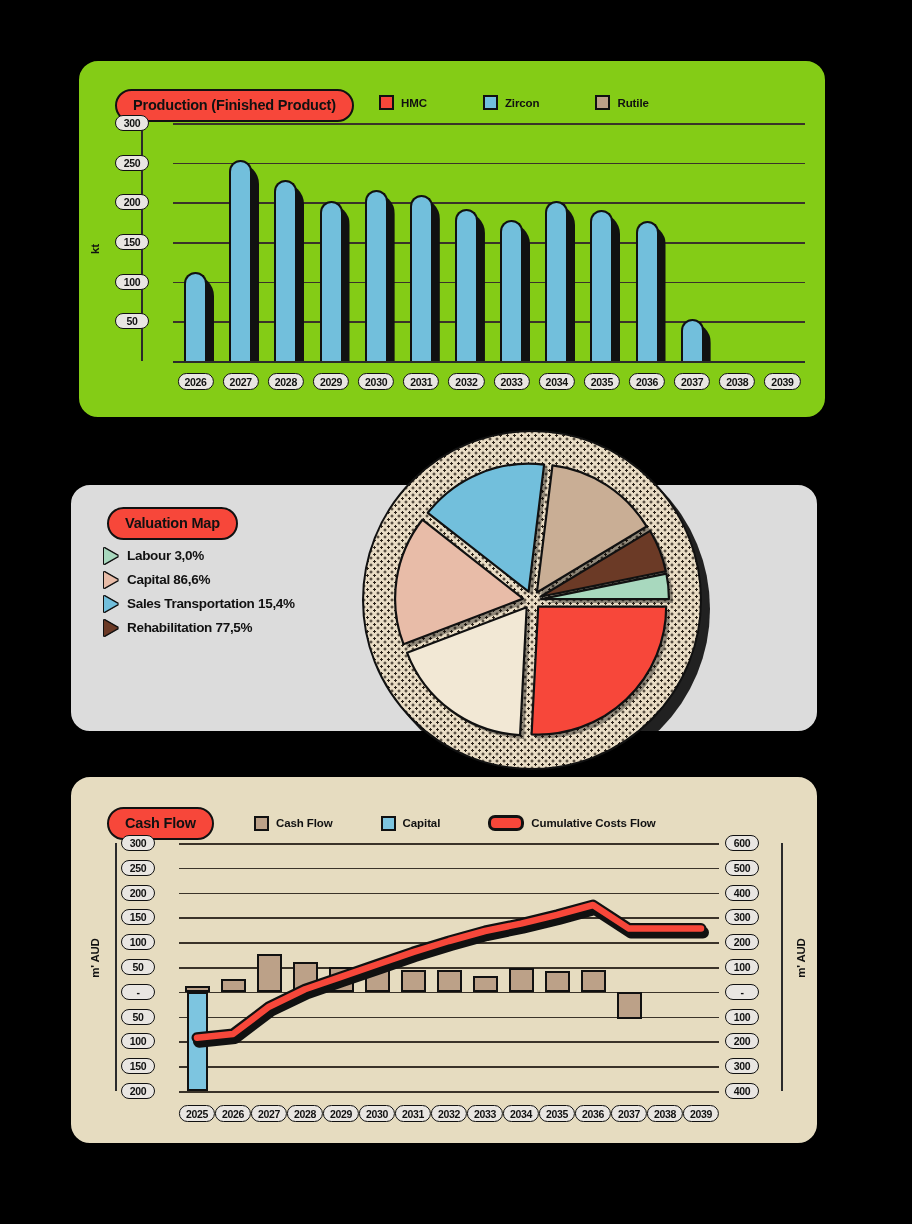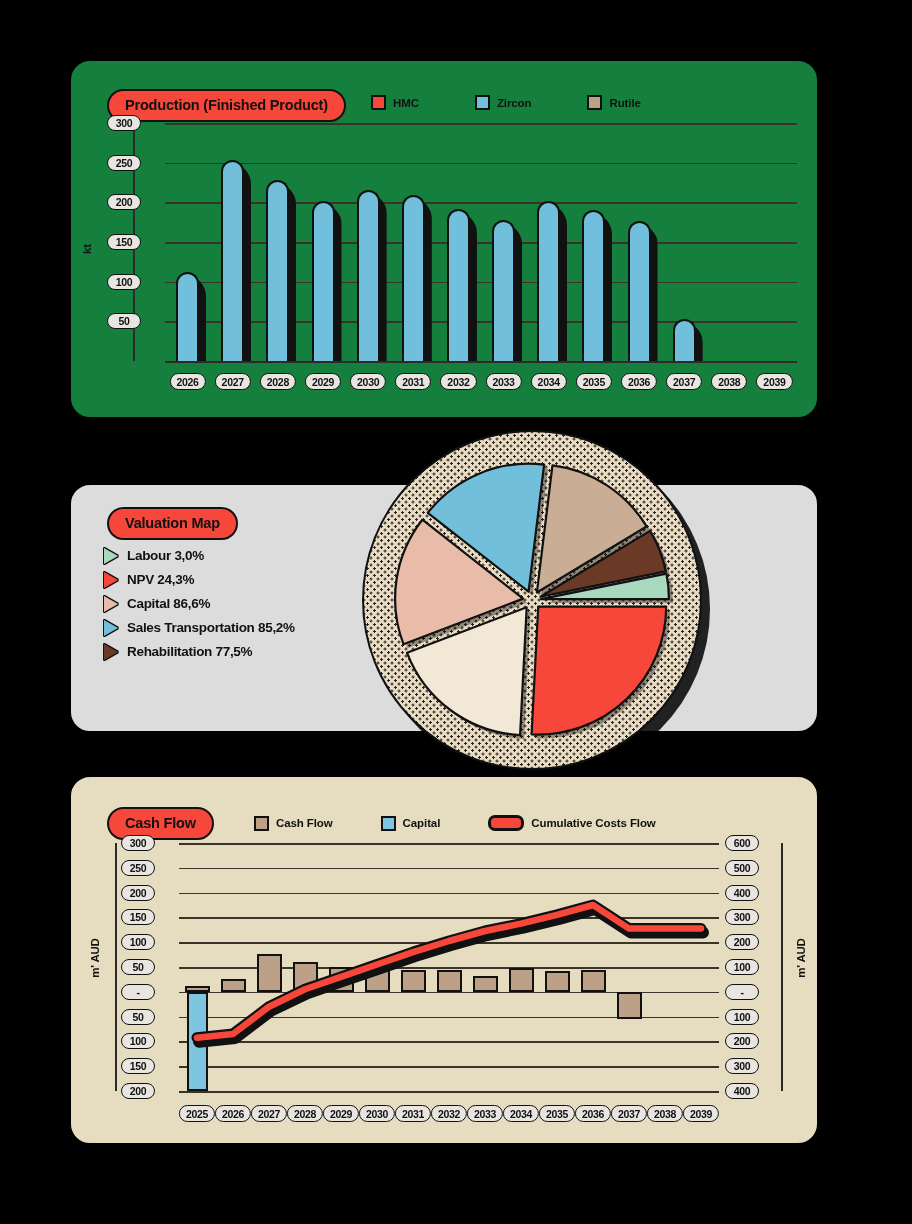--- a/index.html
+++ b/index.html
@@ -11,21 +11,21 @@
   }
   #stage { position: relative; width: 912px; height: 1224px; background: #000; }
 
   
   .panel {
     position: absolute;
     border: 3px solid #000;
     border-radius: 22px;
     box-shadow: 10px 12px 0 #000;
   }
-  #panel-production { left: 68px; top: 58px;  width: 752px; height: 362px; background: #15803d; }
+  #panel-production { left: 76px; top: 58px;  width: 752px; height: 362px; background: #84cc16; }
   #panel-valuation  { left: 68px; top: 482px; width: 752px; height: 252px; background: #DCDCDC; }
   #panel-cashflow   { left: 68px; top: 774px; width: 752px; height: 372px; background: #E6DCC0; }
 
   
   .pill-title {
     display: inline-flex; align-items: center; justify-content: center;
     background: #F7473A; color: #111;
     border: 2.5px solid #111; border-radius: 999px;
     font-weight: 800; font-size: 14.5px; letter-spacing: -0.2px;
     padding: 6px 16px 7px; white-space: nowrap;
@@ -199,30 +199,26 @@
     <div style="position:absolute;left:36px;top:22px;">
       <span class="pill-title">Valuation Map</span>
     </div>
   </section>
   <div id="val-legend">
       <div class="val-row">
         <span class="val-tri" style="border-left-color: rgb(168, 216, 190);"></span>
         <span class="val-label">Labour 3,0%</span>
       </div>
       <div class="val-row">
-        <span class="val-tri" style="border-left-color: rgb(247, 71, 58);"></span>
-        <span class="val-label">NPV 24,3%</span>
-      </div>
-      <div class="val-row">
         <span class="val-tri" style="border-left-color: rgb(232, 188, 168);"></span>
         <span class="val-label">Capital 86,6%</span>
       </div>
       <div class="val-row">
         <span class="val-tri" style="border-left-color: rgb(114, 191, 220);"></span>
-        <span class="val-label">Sales Transportation 85,2%</span>
+        <span class="val-label">Sales Transportation 15,4%</span>
       </div>
       <div class="val-row">
         <span class="val-tri" style="border-left-color: rgb(107, 58, 38);"></span>
         <span class="val-label">Rehabilitation 77,5%</span>
       </div>
     </div>
 
   <div id="pie-wrap">
     <div id="pie-ring"></div>
     <svg id="pie-svg" viewBox="0 0 340 340">

